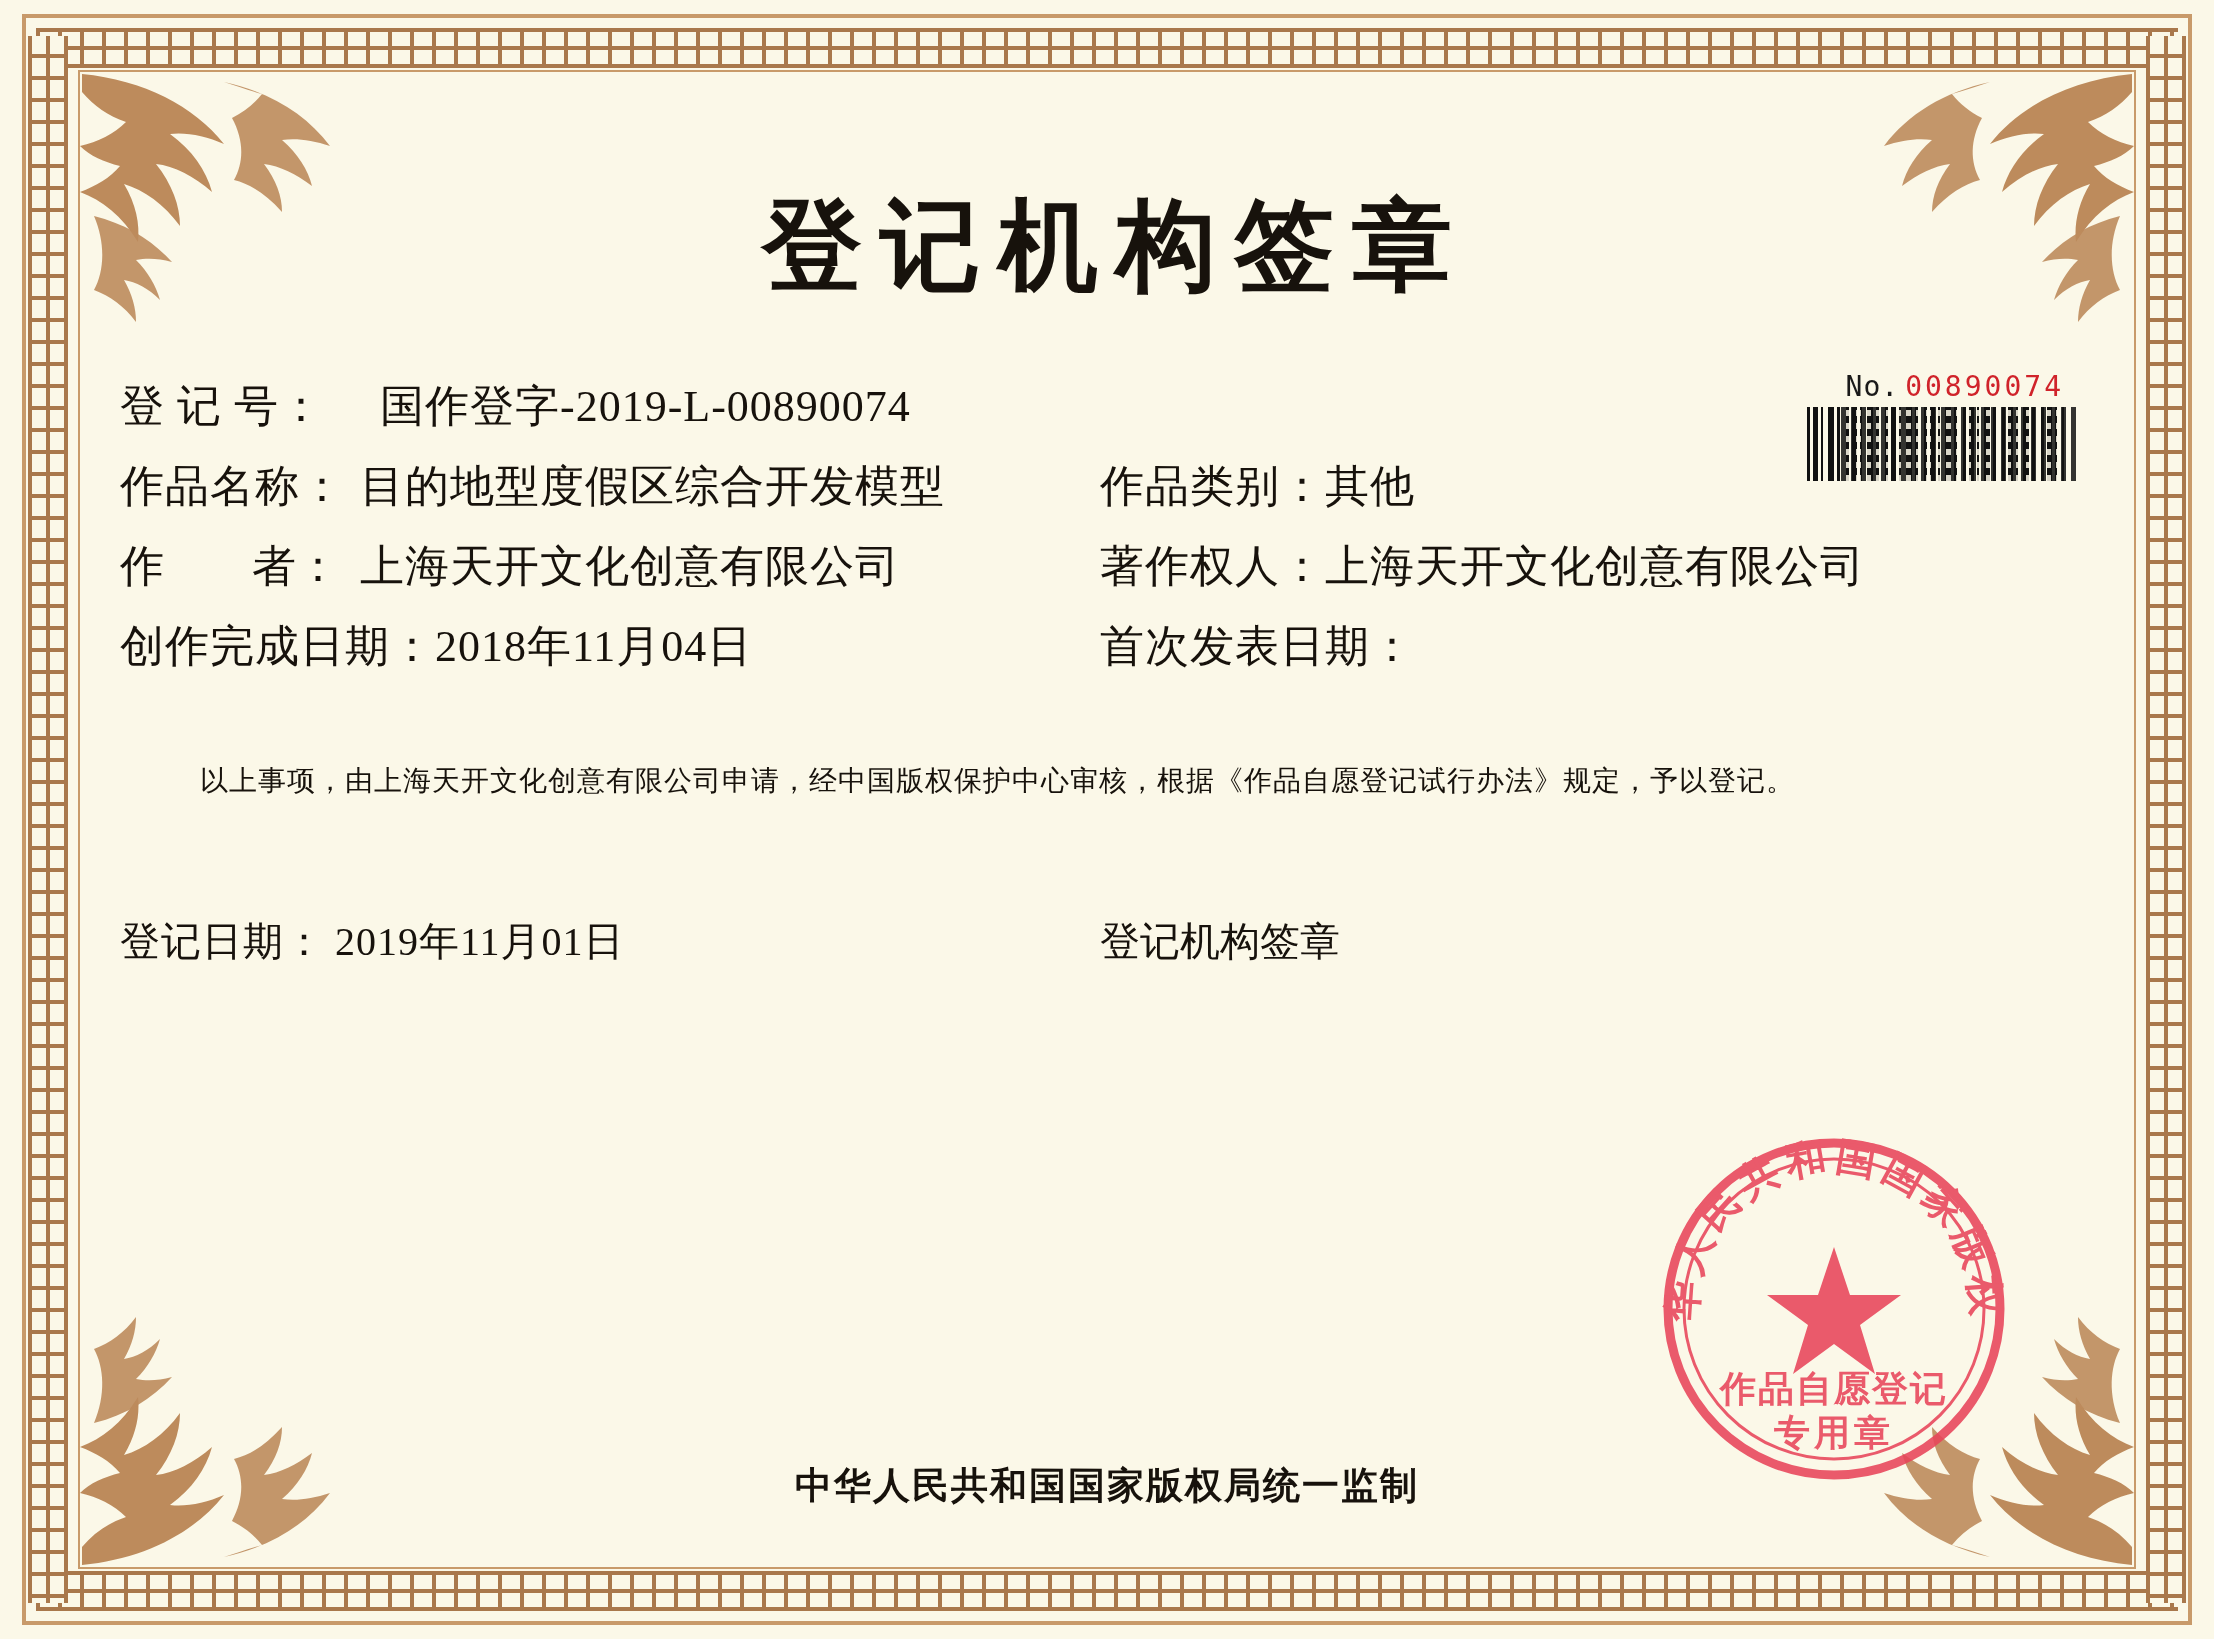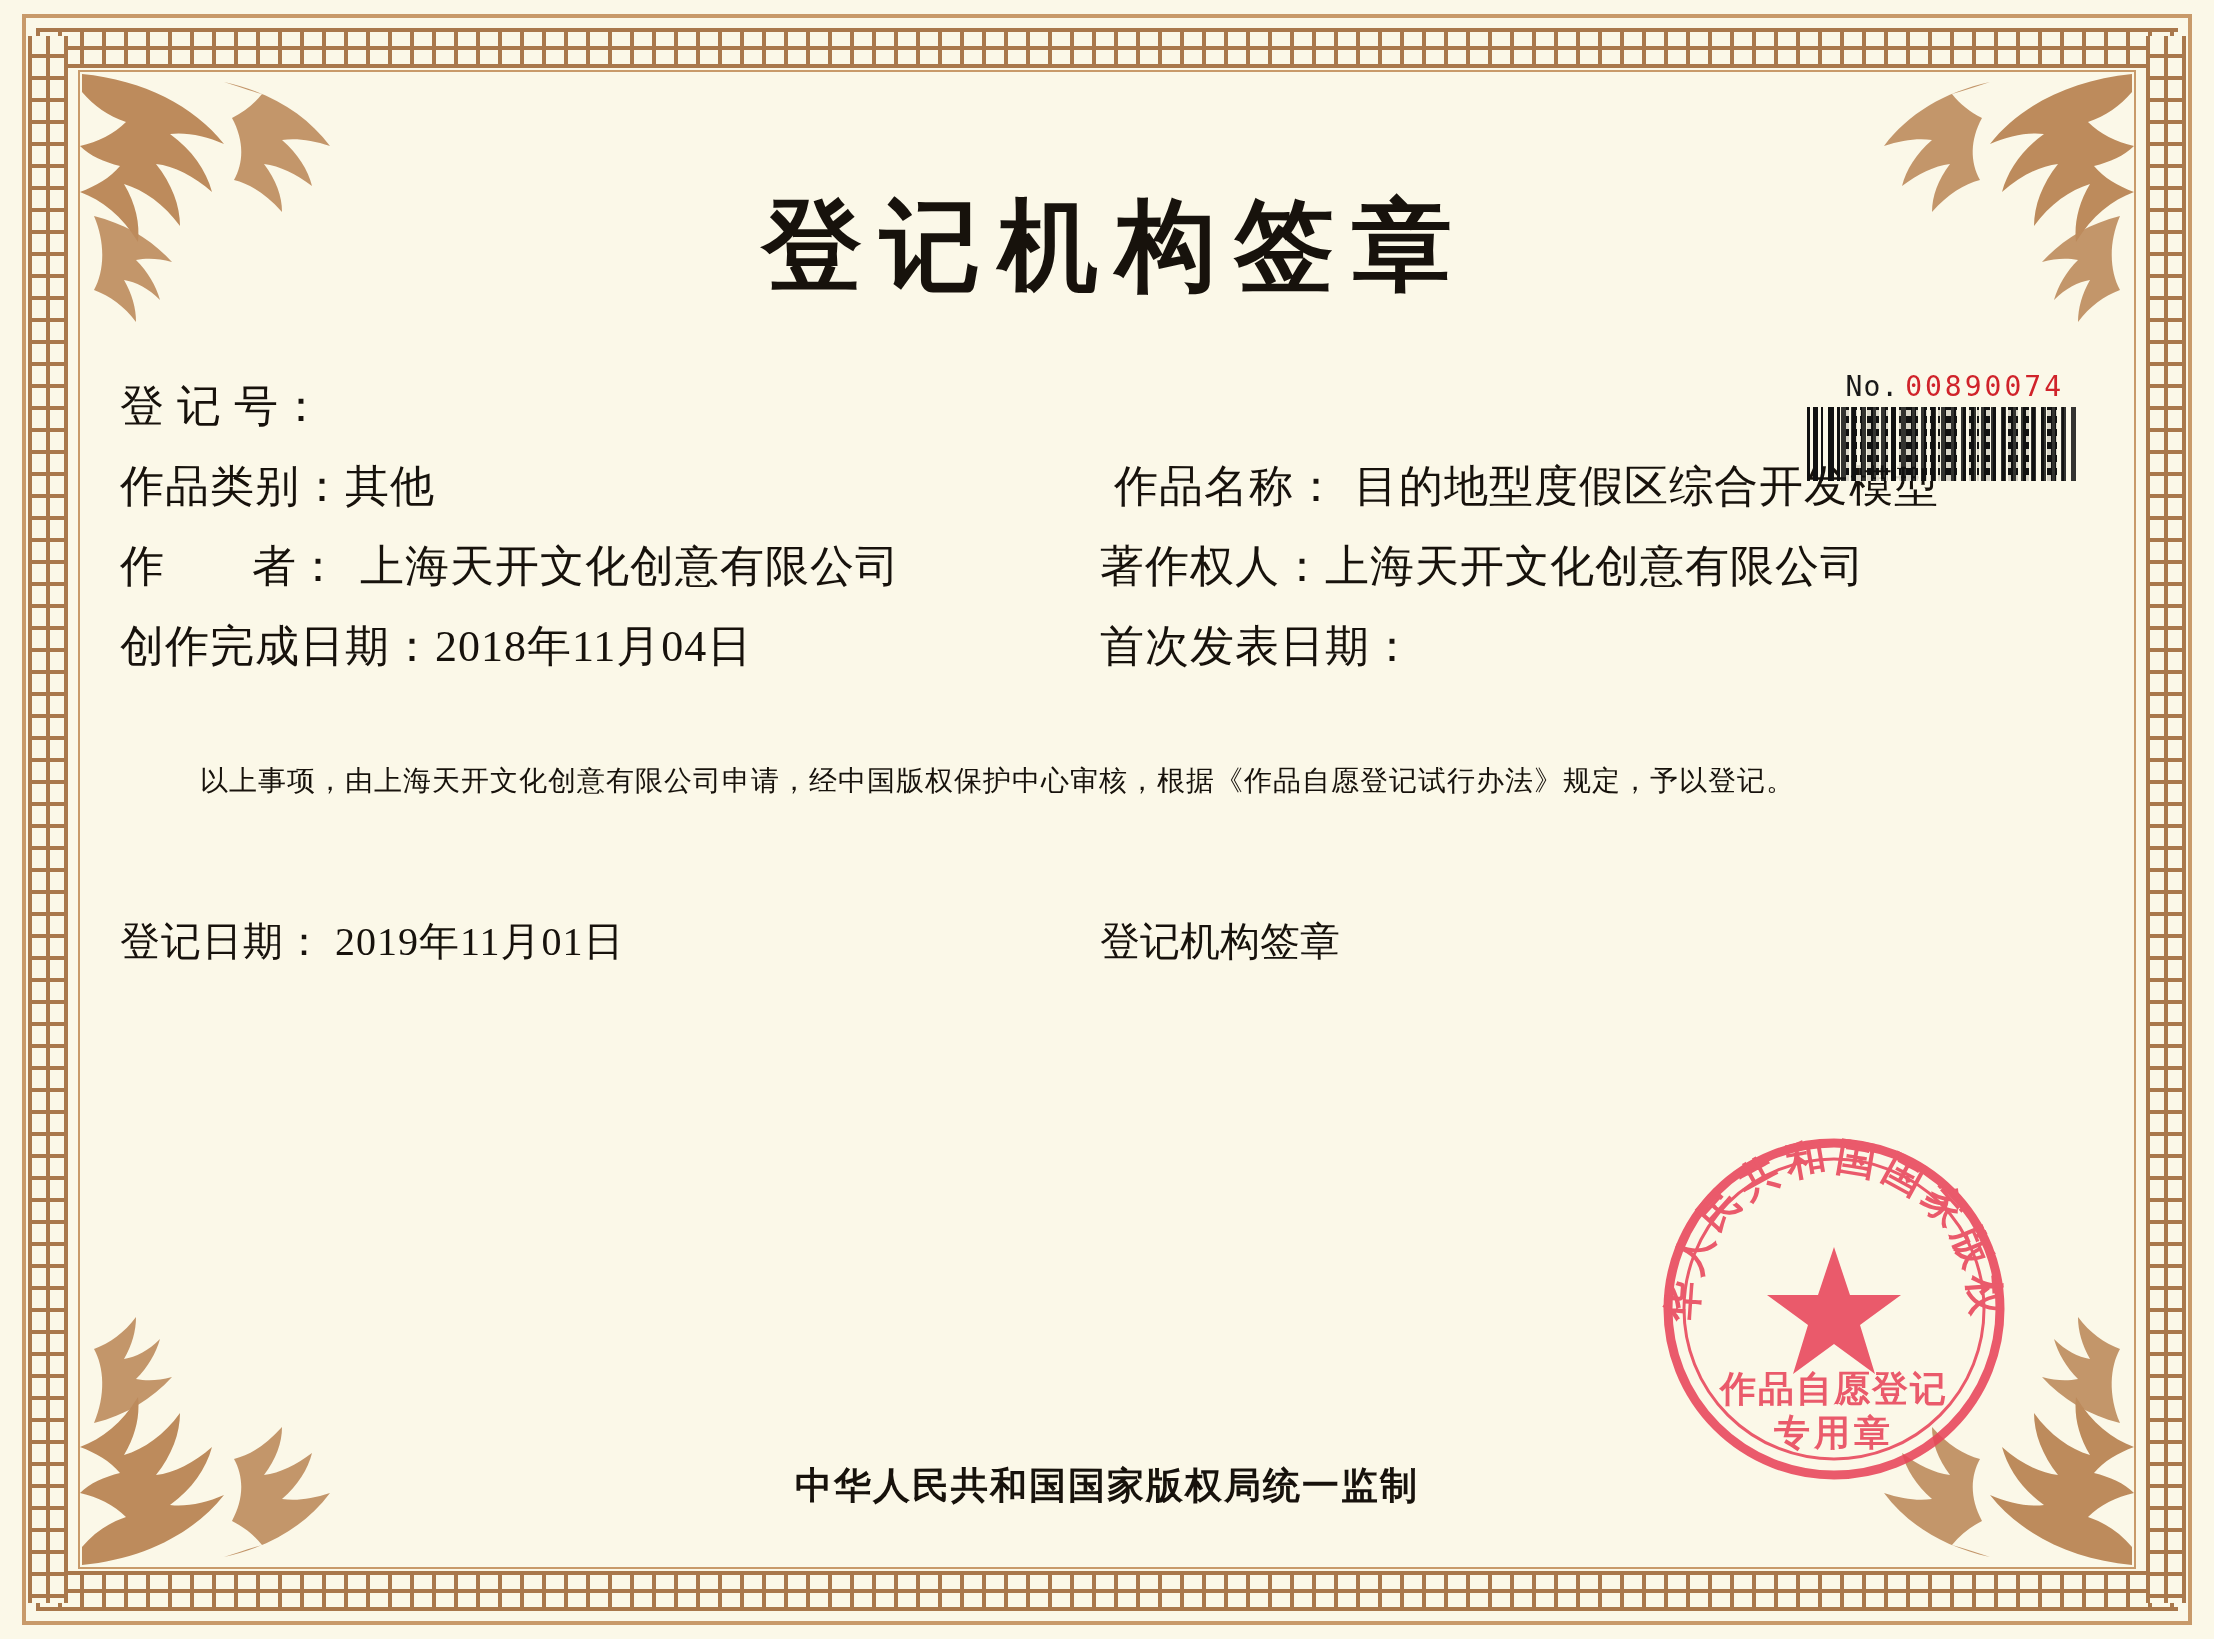--- a/index.html
+++ b/index.html
@@ -296,31 +296,32 @@
         <div class="barcode"></div>
         <div class="barcode-2d"></div>
       </div>
     </div>
 
     <div class="fields">
 
       <div class="row">
         <div class="col col-left">
           <span class="label lbl-reg">登 记 号：</span>
+          <span class="value">国作登字-2019-L-00890074</span>
         </div>
       </div>
 
       <div class="row">
+        <div class="col col-left">
+          <span class="label lbl-name">作品名称：</span>
+          <span class="value">目的地型度假区综合开发模型</span>
+        </div>
         <div class="col col-right">
           <span class="label">作品类别：</span>
           <span class="value">其他</span>
-        </div>
-        <div class="col col-left">
-          <span class="label lbl-name">作品名称：</span>
-          <span class="value">目的地型度假区综合开发模型</span>
         </div>
       </div>
 
       <div class="row">
         <div class="col col-left">
           <span class="label lbl-author">作　　者：</span>
           <span class="value">上海天开文化创意有限公司</span>
         </div>
         <div class="col col-right">
           <span class="label">著作权人：</span>

